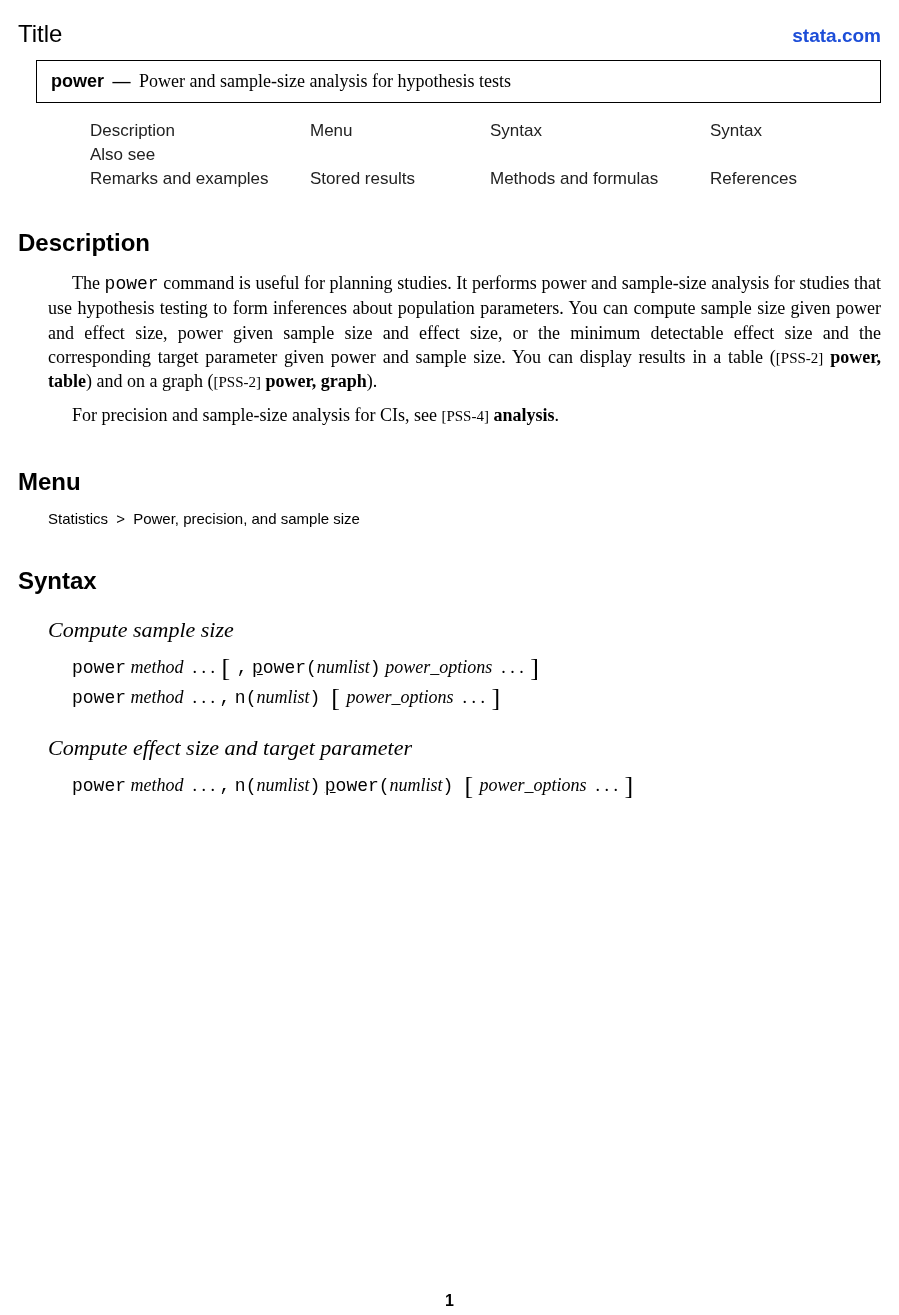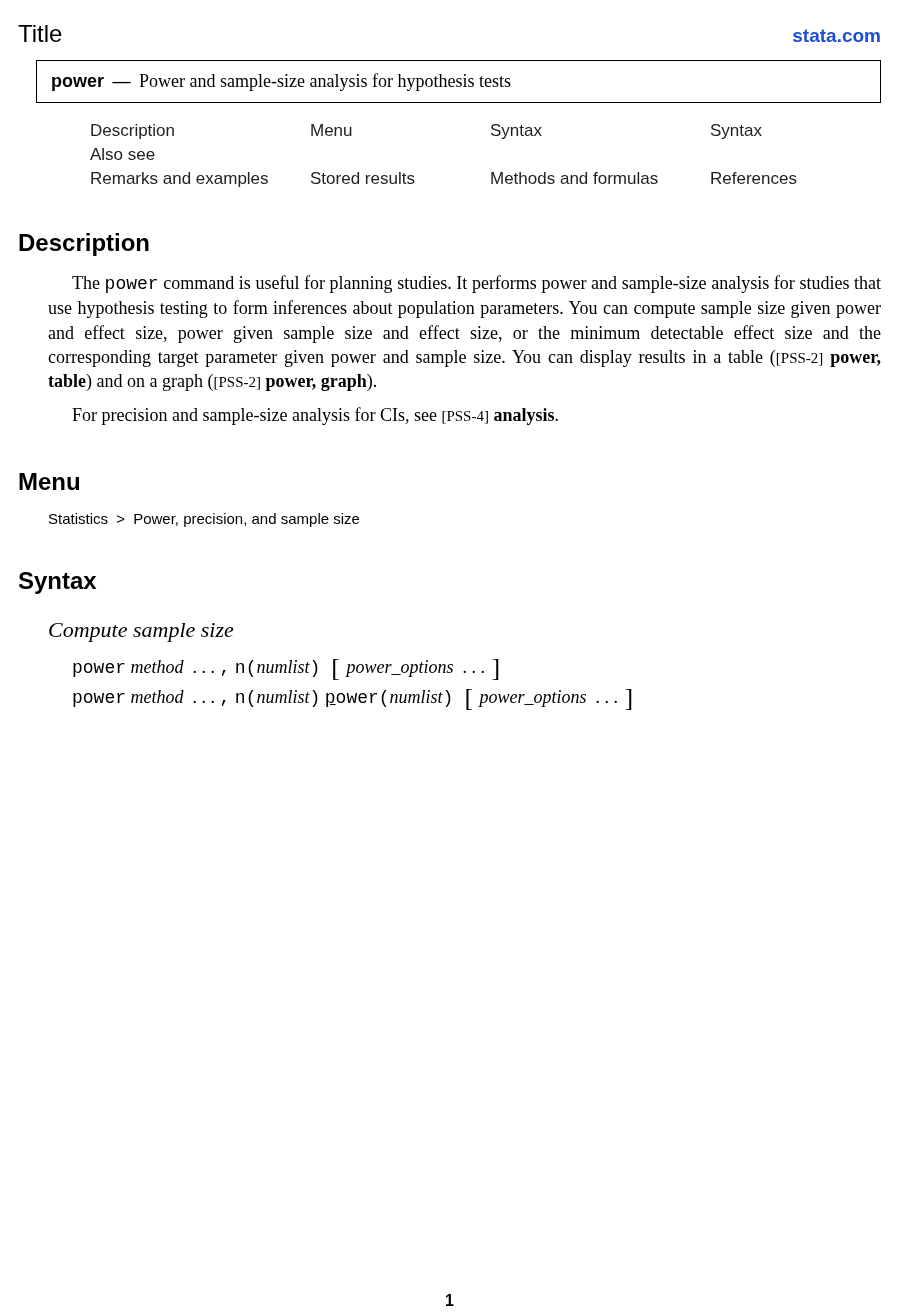--- a/index.html
+++ b/index.html
@@ -164,33 +164,45 @@
   <div class="menu-line">
     <span>Statistics</span>
     <span class="gt">&gt;</span>
     <span>Power, precision, and sample size</span>
   </div>
 
   <div class="section-h">Syntax</div>
   <div class="syntax-block">
 
     <div class="syntax-sub">Compute sample size</div>
+    <div class="syntax-line">
+      <span class="tt">power</span>
+      <span class="ital">method</span>
+      &nbsp;<span>. . .</span>
+      <span class="bracket">[</span>
+      <span class="tt">,</span>
+      <span class="tt"><span class="ul">p</span><span>ower(</span></span><span class="ital">numlist</span><span class="tt">)</span>
+      <span class="ital">power_options</span>
+      &nbsp;<span>. . .</span>
+      <span class="bracket">]</span>
+    </div>
 
     <div class="syntax-line">
       <span class="tt">power</span>
       <span class="ital">method</span>
       &nbsp;<span>. . .</span>
       <span class="tt">,</span>
       <span class="tt">n(</span><span class="ital">numlist</span><span class="tt">)</span>
       &nbsp;<span class="bracket">[</span>
       <span class="ital">power_options</span>
       &nbsp;<span>. . .</span>
       <span class="bracket">]</span>
     </div>
 
+    <div class="syntax-sub">Compute effect size and target parameter</div>
     <div class="syntax-line">
       <span class="tt">power</span>
       <span class="ital">method</span>
       &nbsp;<span>. . .</span>
       <span class="tt">,</span>
       <span class="tt">n(</span><span class="ital">numlist</span><span class="tt">)</span>
       <span class="tt"><span class="ul">p</span><span>ower(</span></span><span class="ital">numlist</span><span class="tt">)</span>
       &nbsp;<span class="bracket">[</span>
       <span class="ital">power_options</span>
       &nbsp;<span>. . .</span>

